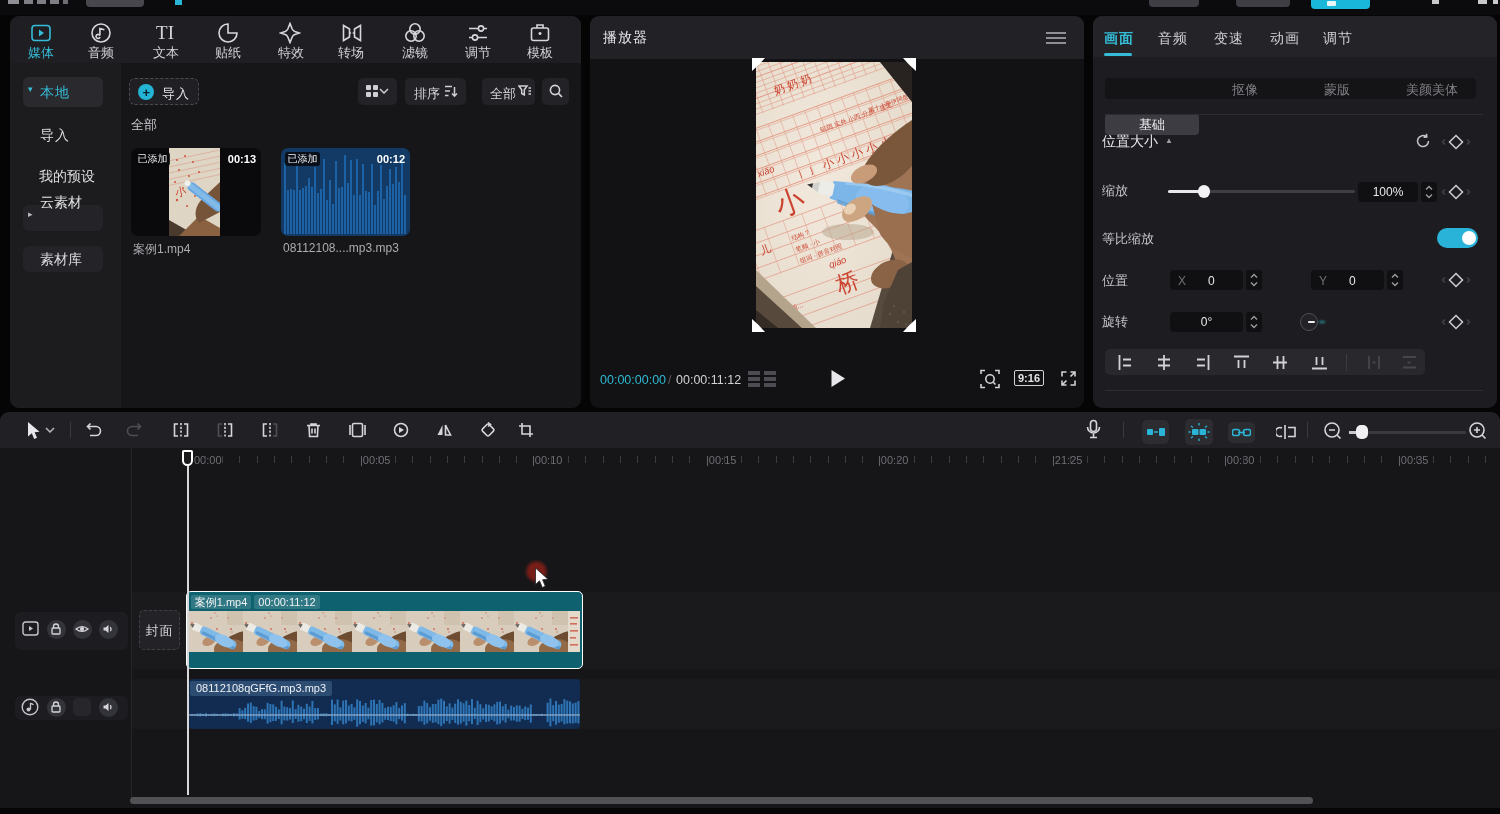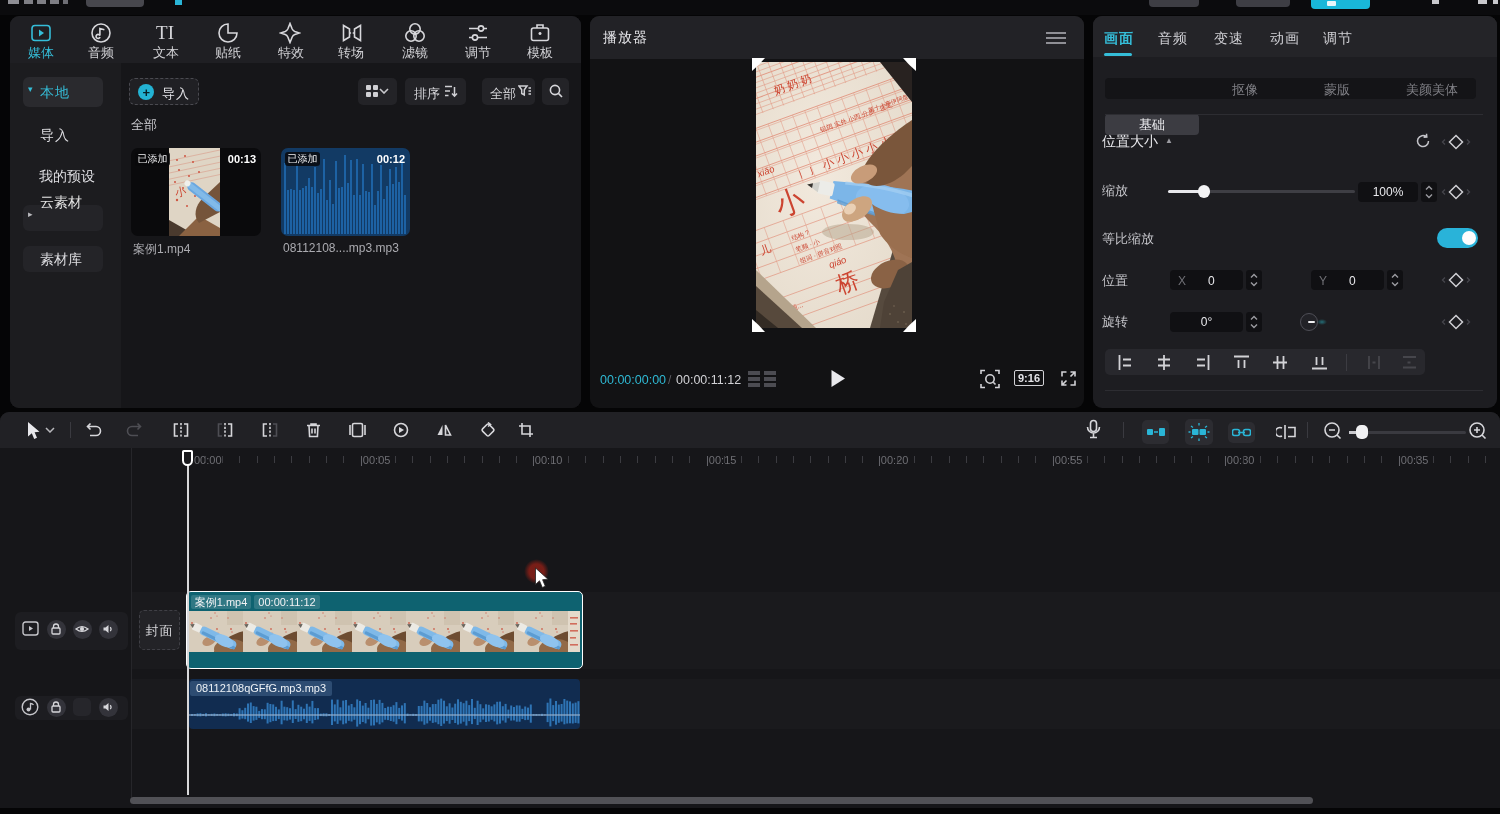--- a/index.html
+++ b/index.html
@@ -710,21 +710,21 @@
         <div class="abs" style="left:878px;top:42px;font-size:11px;color:#6f6f74;">|00:20</div>
         <div class="abs" style="left:896.8px;top:44px;width:1px;height:7px;background:#3c3c41;"></div>
         <div class="abs" style="left:914.1px;top:44px;width:1px;height:7px;background:#3c3c41;"></div>
         <div class="abs" style="left:931.4px;top:44px;width:1px;height:7px;background:#3c3c41;"></div>
         <div class="abs" style="left:948.7px;top:44px;width:1px;height:7px;background:#3c3c41;"></div>
         <div class="abs" style="left:966.0px;top:44px;width:1px;height:7px;background:#3c3c41;"></div>
         <div class="abs" style="left:983.3px;top:44px;width:1px;height:7px;background:#3c3c41;"></div>
         <div class="abs" style="left:1000.6px;top:44px;width:1px;height:7px;background:#3c3c41;"></div>
         <div class="abs" style="left:1017.9px;top:44px;width:1px;height:7px;background:#3c3c41;"></div>
         <div class="abs" style="left:1035.2px;top:44px;width:1px;height:7px;background:#3c3c41;"></div>
-        <div class="abs" style="left:1052px;top:42px;font-size:11px;color:#6f6f74;">|00:55</div>
+        <div class="abs" style="left:1052px;top:42px;font-size:11px;color:#6f6f74;">|21:25</div>
         <div class="abs" style="left:1069.8px;top:44px;width:1px;height:7px;background:#3c3c41;"></div>
         <div class="abs" style="left:1087.1px;top:44px;width:1px;height:7px;background:#3c3c41;"></div>
         <div class="abs" style="left:1104.4px;top:44px;width:1px;height:7px;background:#3c3c41;"></div>
         <div class="abs" style="left:1121.7px;top:44px;width:1px;height:7px;background:#3c3c41;"></div>
         <div class="abs" style="left:1139.0px;top:44px;width:1px;height:7px;background:#3c3c41;"></div>
         <div class="abs" style="left:1156.3px;top:44px;width:1px;height:7px;background:#3c3c41;"></div>
         <div class="abs" style="left:1173.6px;top:44px;width:1px;height:7px;background:#3c3c41;"></div>
         <div class="abs" style="left:1190.9px;top:44px;width:1px;height:7px;background:#3c3c41;"></div>
         <div class="abs" style="left:1208.2px;top:44px;width:1px;height:7px;background:#3c3c41;"></div>
         <div class="abs" style="left:1224px;top:42px;font-size:11px;color:#6f6f74;">|00:30</div>

